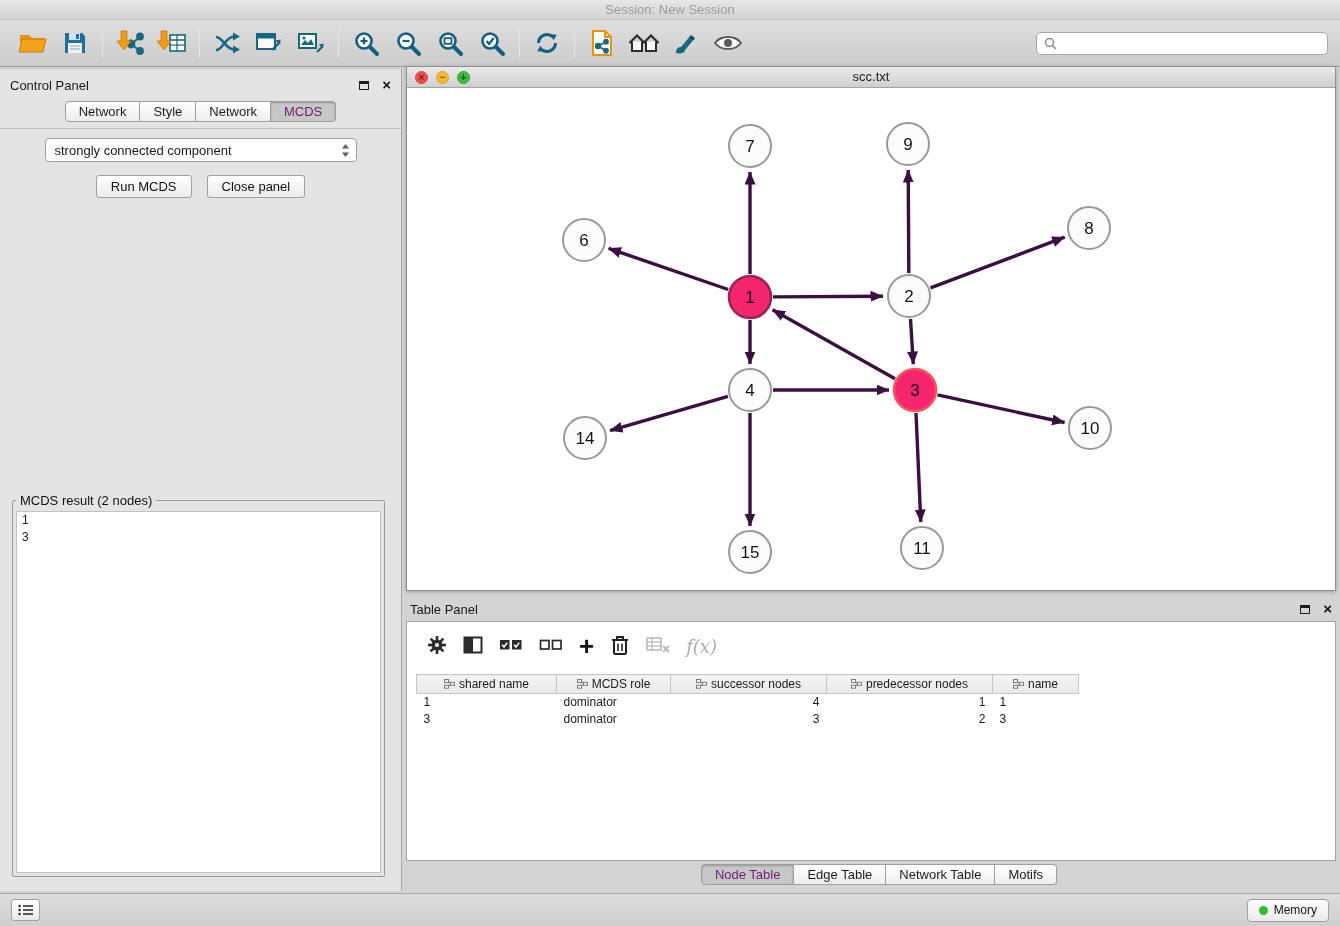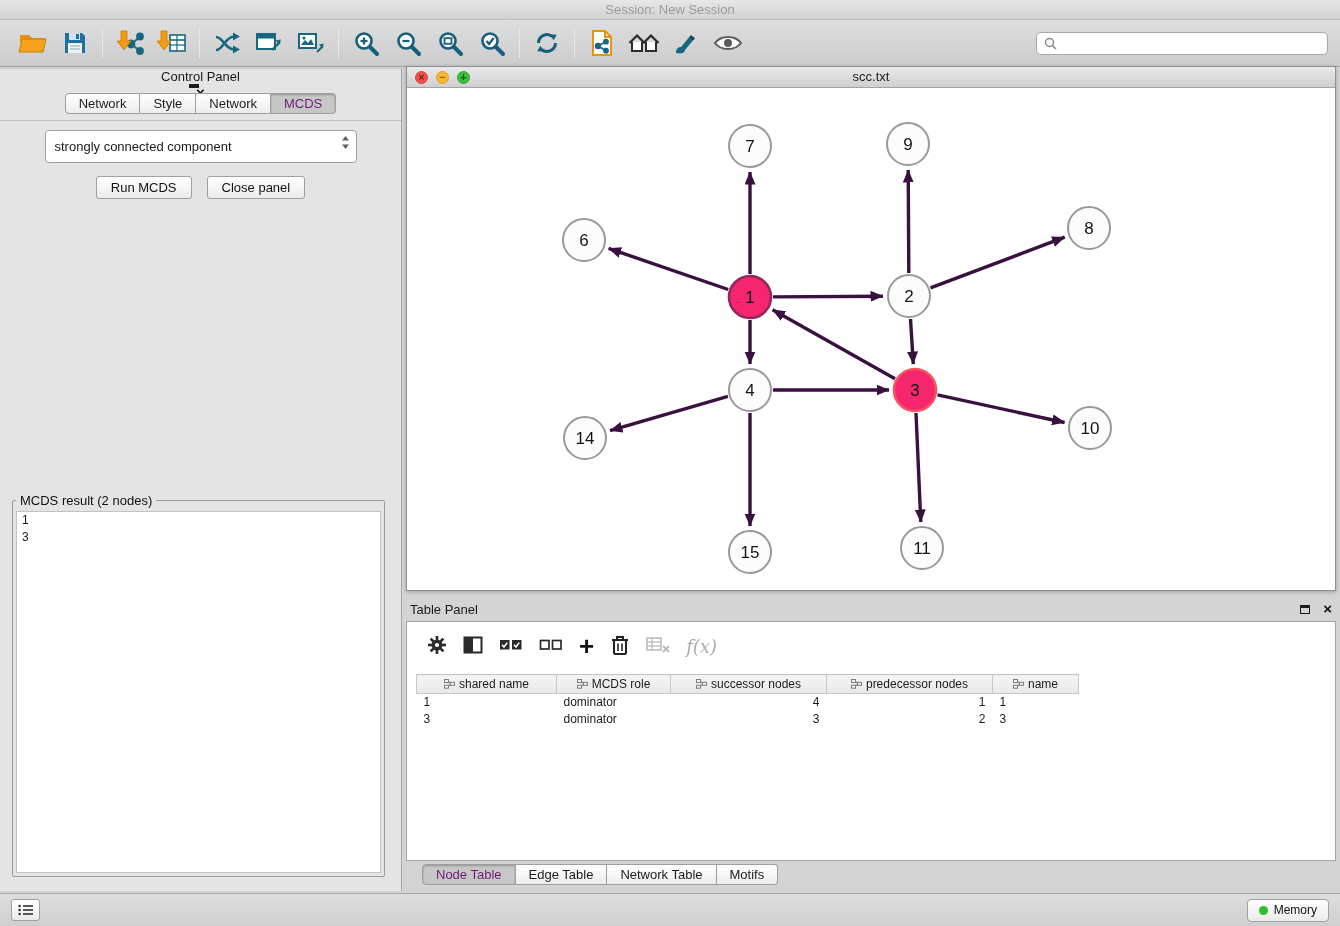--- a/index.html
+++ b/index.html
@@ -17,33 +17,33 @@
     display:flex; align-items:center; padding:0 12px; }
   .tbtn { height:38px; min-width:42px; display:flex; align-items:center; justify-content:center; }
   .tsep { width:1px; height:30px; background:#adadad; border-right:1px solid #e7e7e7; margin:0 6px; }
   .search-box { margin-left:auto; width:292px; height:23px; background:#fff;
     border:1px solid #a8a8a8; border-radius:5px; display:flex; align-items:center; gap:5px; padding:0 7px; }
   .search-box input { border:none; outline:none; flex:1; font-size:12px; background:transparent; font-family:inherit; }
 
   
   .control-panel { position:absolute; left:0; top:68px; width:402px; height:823px;
     background:#e4e4e4; border-right:1px solid #a6a6a6; border-top:1px solid #cacaca; }
-  .panel-head { height:24px; display:flex; align-items:center; padding:0 10px;flex-direction:column; }
+  .panel-head { height:32px; display:flex; align-items:center; padding:0 10px; }
   .panel-head .grow { flex:1; }
   .float-ic { width:10px; height:9px; border:1.5px solid #1c1c1c; border-top-width:3px; display:inline-block; margin-right:13px; }
   .close-ic { font-size:15px; font-weight:bold; color:#111; line-height:10px; }
   .cp-tabs { display:flex; justify-content:center; }
   .seg-tab { height:21px; padding:0 13px; font-size:13px; font-family:inherit;
     background:linear-gradient(#ffffff,#ededed); border:1px solid #9e9e9e; border-left-width:0; color:#1c1c1c; cursor:default; }
   .seg-tab:first-child { border-left-width:1px; border-radius:4px 0 0 4px; }
   .seg-tab:last-child { border-radius:0 4px 4px 0; }
   .seg-tab.active { background:#c7c7c7; color:#701a75; box-shadow:inset 0 1px 2px rgba(0,0,0,.25); }
   .cp-rule { height:1px; background:#bfbfbf; margin-top:6px; }
   .opt-label { text-align:center; margin-top:16px; }
-  .cp-select { margin:9px auto 0; width:312px; height:33px; background:#fff; border:1px solid #a0a0a0;
+  .cp-select { margin:9px auto 0; width:312px; height:24px; background:#fff; border:1px solid #a0a0a0;
     border-radius:4px; display:flex; align-items:center; padding:0 24px 0 9px; position:relative; }
   .cp-select .stepper { position:absolute; right:6px; top:4px; }
   .cp-buttons { display:flex; justify-content:center; gap:15px; margin-top:13px; }
   .btn { height:23px; padding:0 14px; font-size:13px; font-family:inherit;
     background:linear-gradient(#ffffff,#ebebeb); border:1px solid #a0a0a0; border-radius:3px; color:#111; }
   .result-box { position:absolute; left:12px; right:16px; top:424px; bottom:14px;
     border:1px solid #9b9b9b; border-radius:2px; padding:3px; background:transparent; }
   .result-box legend { padding:0 4px; font-size:13px; color:#111; }
   .result-inner { background:#fff; border:1px solid #c2c2c2; height:100%; overflow:auto; font-size:12px; }
   .result-item { padding:1px 5px; line-height:15px; }
@@ -67,21 +67,21 @@
   .tp-header .grow { flex:1; }
   .tp-body { position:absolute; top:24px; left:0; right:0; bottom:27px; background:#fff; border:1px solid #a3a3a3; }
   .tp-toolbar { height:48px; display:flex; align-items:center; gap:16px; padding:0 20px; }
   .plus-ic { font-size:26px; font-weight:bold; color:#141414; line-height:20px; }
   .fx { font-family:"DejaVu Serif",serif; font-style:italic; color:#ababab; font-size:18px; }
   table.node-table { border-collapse:collapse; table-layout:fixed; margin:4px 0 0 9px; font-size:12px; }
   .node-table th { border:1px solid #c6c6c6; background:linear-gradient(#f5f5f5,#e8e8e8);
     font-weight:normal; font-size:12px; height:19px; padding:0 4px; white-space:nowrap; overflow:hidden; }
   .node-table td { height:17px; padding:0 7px; white-space:nowrap; overflow:hidden; }
   .tp-tabs { position:absolute; bottom:0; left:16px; right:0; height:27px;
-    display:flex; align-items:center; }
+    display:flex; align-items:center; justify-content:center; }
 
   
   .statusbar { position:absolute; left:0; right:0; bottom:0; height:33px;
     border-top:1px solid #a8a8a8; background:linear-gradient(#dddddd,#cfcfcf);
     display:flex; align-items:center; padding:0 11px; }
   .status-left-btn { width:29px; height:22px; background:linear-gradient(#ffffff,#eaeaea);
     border:1px solid #a0a0a0; border-radius:3px; display:flex; align-items:center; justify-content:center; }
   .memory-btn { margin-left:auto; height:23px; padding:0 11px; display:flex; align-items:center; gap:6px;
     background:linear-gradient(#ffffff,#ebebeb); border:1px solid #a0a0a0; border-radius:4px; font-size:12px; color:#111; }
   .mem-dot { width:9px; height:9px; border-radius:50%; }

